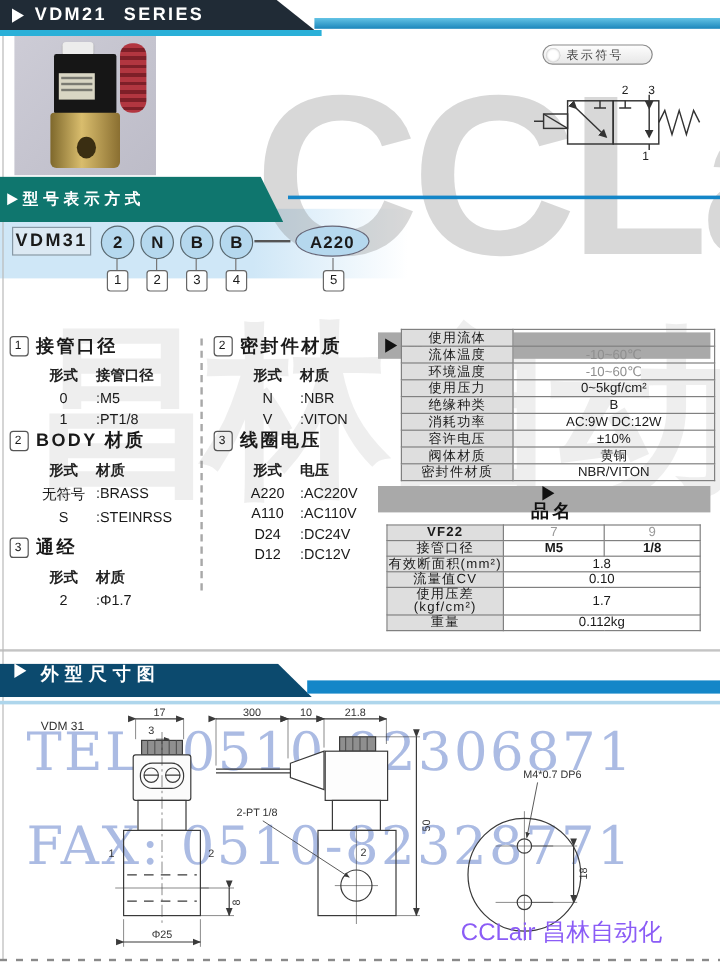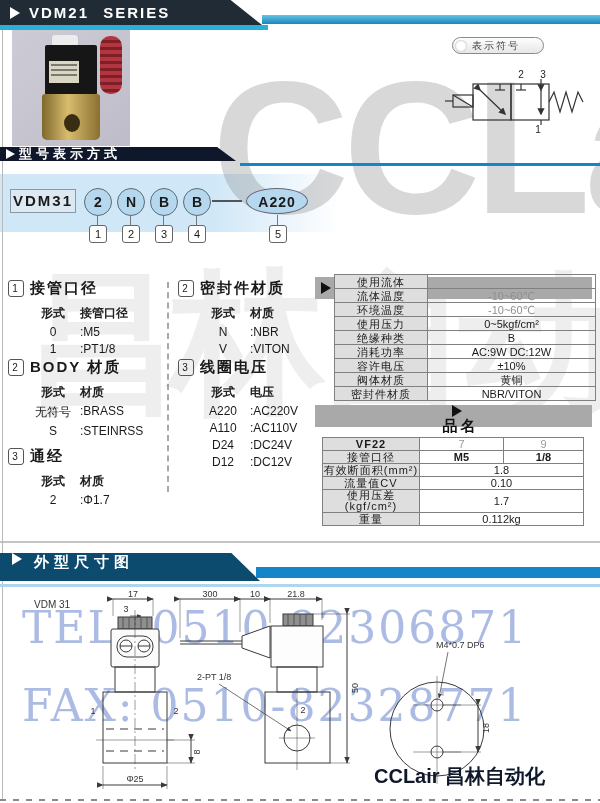--- a/index.html
+++ b/index.html
@@ -29,21 +29,21 @@
   .p-hole{position:absolute;left:22px;top:20px;width:16px;height:18px;background:#3a2e12;border-radius:50%;}
   .p-wire{position:absolute;left:88px;top:6px;width:22px;height:58px;border-radius:10px;
           background:repeating-linear-gradient(180deg,#a univ;);}
   .p-wire{background:repeating-linear-gradient(180deg,#b23640 0 4px,#7e1f28 4px 7px);}
   
   .pill{left:452px;top:37px;width:92px;height:17px;border:1px solid #8a8a8a;border-radius:9px;
         background:linear-gradient(#fdfdfd,#e7e7e7);display:flex;align-items:center;box-sizing:border-box;}
   .pill .dot{width:12px;height:12px;border-radius:50%;background:#fff;box-shadow:inset 0 0 2px #9a9a9a;margin:0 5px 0 2px;}
   .pill .lbl{font-size:10px;letter-spacing:2px;color:#444;}
   
-  .bar-blue1{left:0;top:147px;width:236px;height:14px;background:#0f172a;
+  .bar-blue1{left:0;top:147px;width:236px;height:38px;background:#0f766e;
              clip-path:polygon(0 0,92% 0,100% 100%,0 100%);
              display:flex;align-items:center;padding-left:6px;box-sizing:border-box;}
   .bar-blue1 .ttl{color:#fff;font-size:13px;font-weight:bold;letter-spacing:4px;margin-left:4px;}
   .line-blue1{left:240px;top:163px;width:360px;height:3px;background:#1486c8;}
   .band-blue{left:0;top:174px;width:340px;height:58px;
              background:linear-gradient(90deg,#cfe7f7 0 62%,rgba(207,231,247,0));}
   .bar-blue2{left:0;top:553px;width:260px;height:28px;background:#0c4a6e;
              clip-path:polygon(0 0,89% 0,100% 100%,0 100%);
              display:flex;align-items:flex-start;padding-left:12px;box-sizing:border-box;}
   .bar-blue2 .ttl{color:#fff;font-size:15px;font-weight:bold;letter-spacing:5px;margin-left:12px;}
@@ -83,21 +83,21 @@
   .ntable td{border:1px solid #808080;height:12px;padding:0;line-height:11px;text-align:center;}
   .ntable td.lbl{background:#dedede;width:96px;letter-spacing:1px;}
   .ntable td.gray{color:#9a9a9a;}
   .ntable td.b{font-weight:bold;}
   
   .wm{pointer-events:none;white-space:nowrap;}
   .wm-brand{left:212px;top:38px;font-size:190px;font-weight:bold;letter-spacing:-6px;color:rgba(125,125,125,.30);z-index:1;}
   .wm-cn{left:25px;top:240px;font-size:155px;font-weight:bold;letter-spacing:-10px;color:rgba(125,125,125,.13);z-index:1;}
   .wm-tel{left:22px;top:602px;font-family:"DejaVu Serif",serif;font-size:44px;letter-spacing:2px;color:rgba(150,170,220,.80);z-index:1;}
   .wm-fax{left:22px;top:680px;font-family:"DejaVu Serif",serif;font-size:44px;letter-spacing:2px;color:rgba(150,170,220,.80);z-index:1;}
-  .footer-logo{left:374px;top:763px;font-size:20px;font-weight:bold;color:#0f172a;z-index:6;letter-spacing:0px;}
+  .footer-logo{left:384px;top:763px;font-size:20px;font-weight:normal;color:#8b5cf6;z-index:6;letter-spacing:0px;}
   .edge-left{left:2px;top:28px;width:1px;height:772px;background:#b9b9b9;}
   .edge-bottom{left:0;top:799px;width:600px;height:2px;
                background:repeating-linear-gradient(90deg,#8a8a8a 0 6px,transparent 6px 13px);}
   .z2{z-index:2;}
   svg text{font-family:"Liberation Sans","DejaVu Sans",sans-serif;}
 </style>
 </head>
 <body>
 
 <div id="page">

